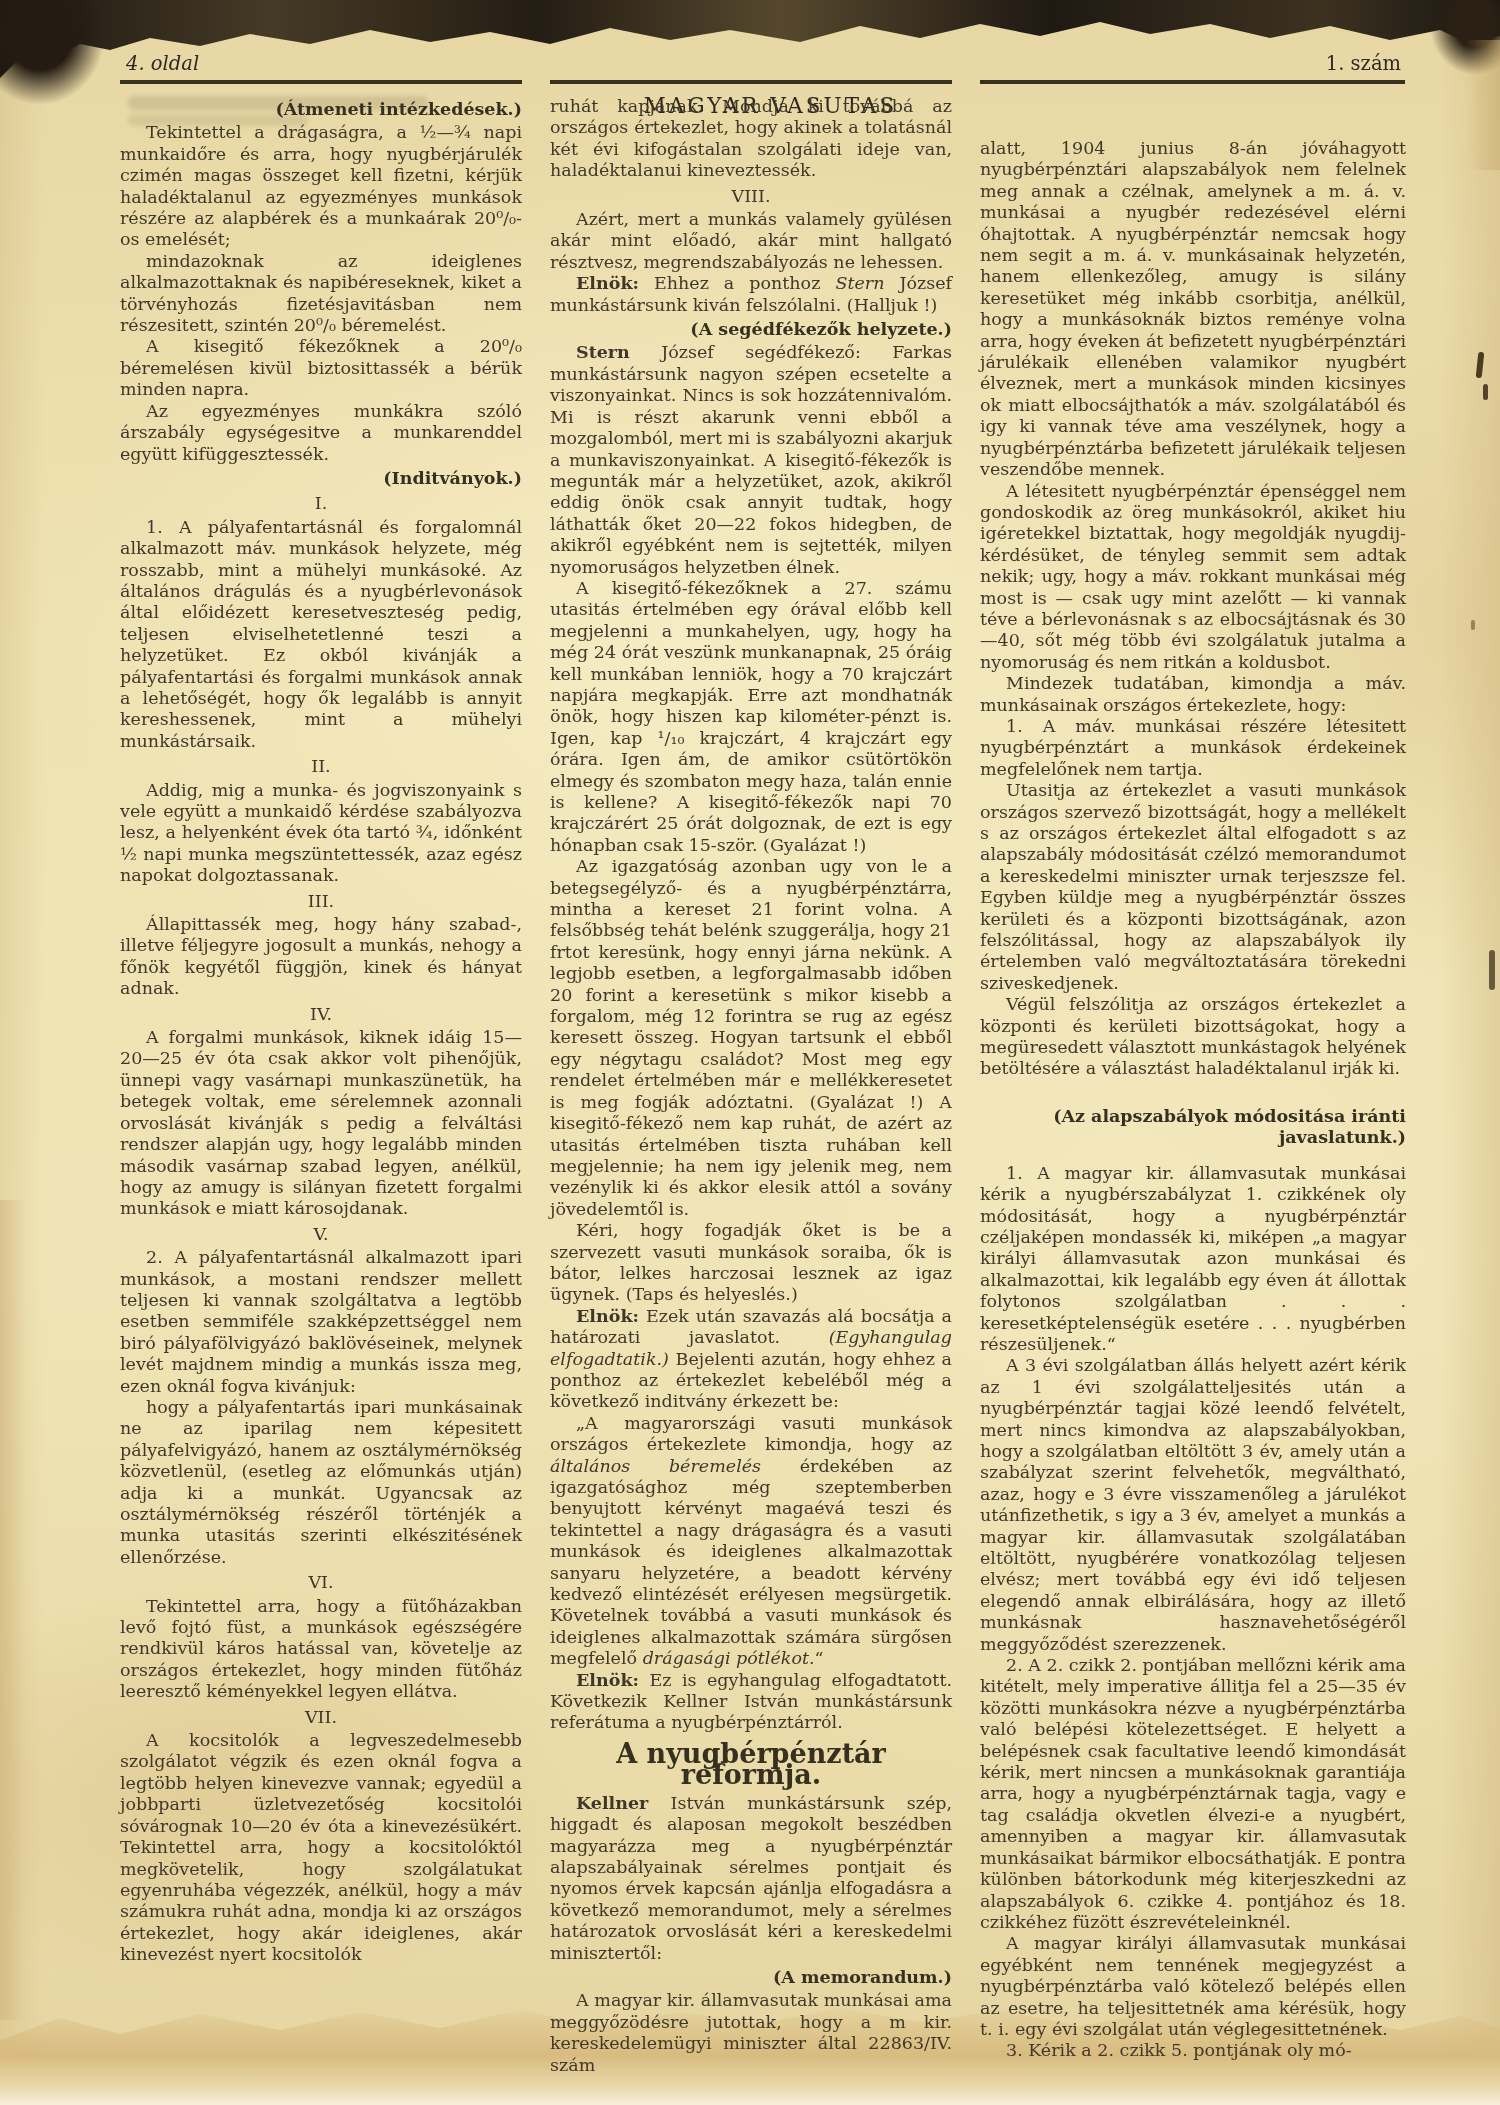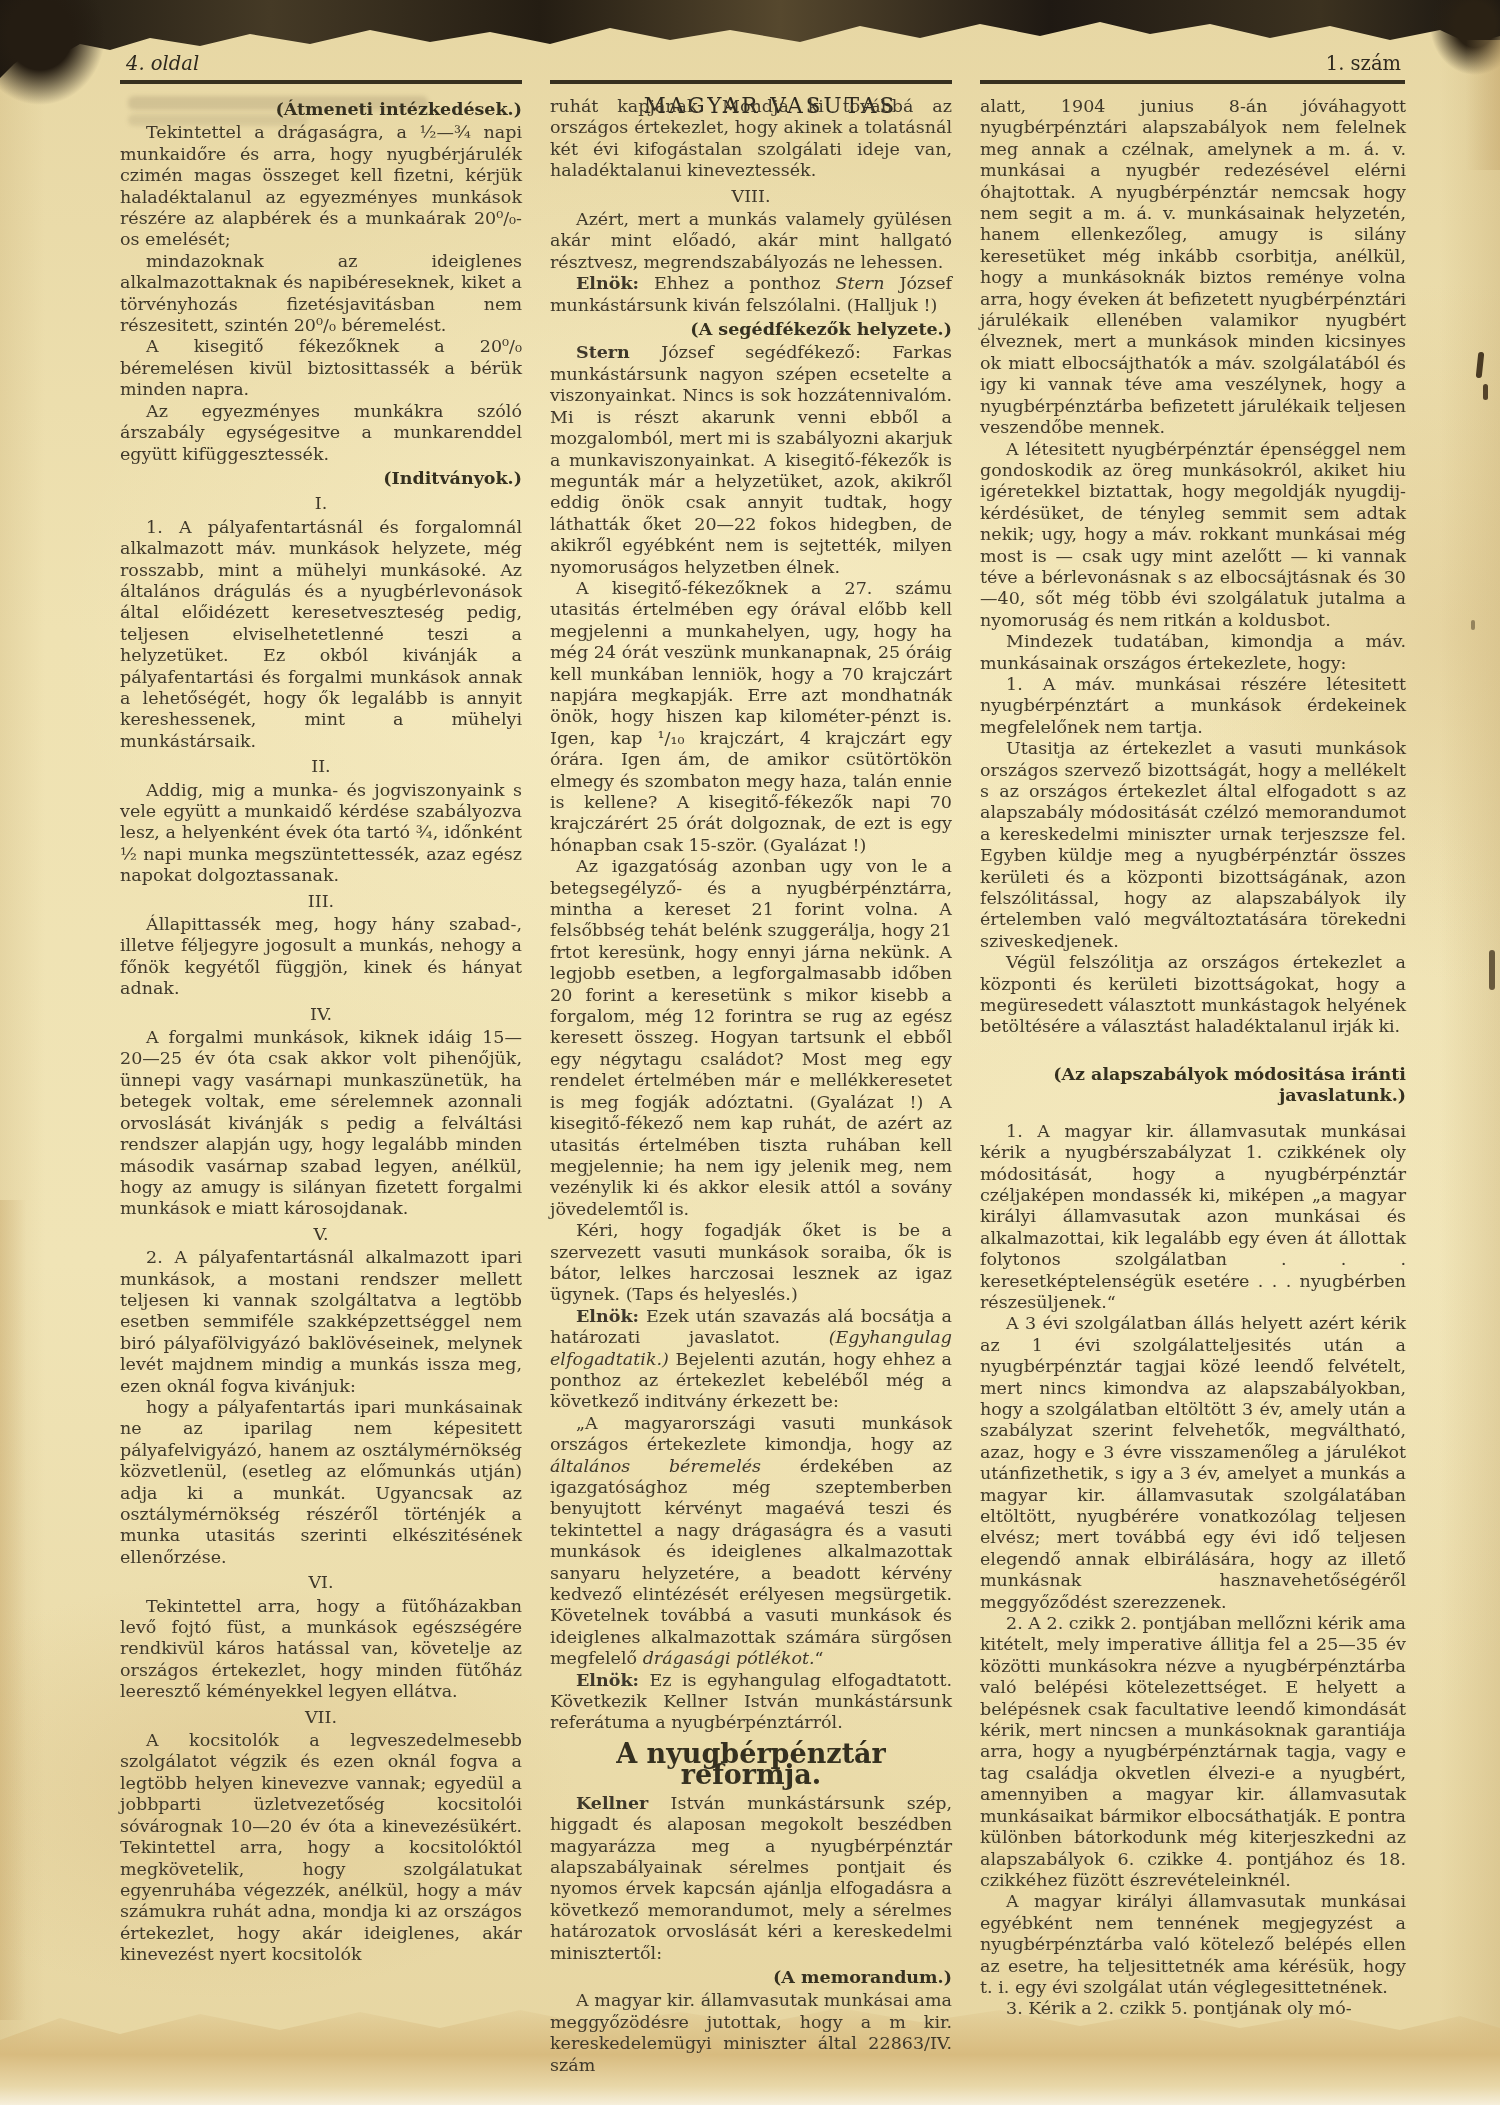--- a/index.html
+++ b/index.html
@@ -44,21 +44,21 @@
   .rule{position:absolute;top:80px;height:4px;background:#37301f;}
   .rule-1{left:120px;width:402px;}
   .rule-2{left:550px;width:402px;}
   .rule-3{left:980px;width:425px;}
 
   
   .col{position:absolute;top:96px;font-size:17.5px;line-height:21.4px;color:#3f382a;
     text-align:justify;hyphens:auto;-webkit-hyphens:auto;}
   .col-1{left:120px;width:402px;}
   .col-2{left:550px;width:402px;}
-  .col-3{left:980px;width:426px;}
+  .col-3{left:980px;width:426px;margin-top:42px;}
   .para{margin:0;text-indent:26px;}
   .para.noindent{text-indent:0;}
   .heading_right{text-align:right;font-weight:bold;color:#35301f;margin:3px 0 2px;}
   .heading_right.spaced{margin-top:26px;margin-bottom:14px;}
   .numeral{text-align:center;margin:4px 0 2px;}
   .title{text-align:center;font-weight:bold;font-size:27px;color:#35301f;margin:9px 0 7px;}
   .b{font-weight:bold;}
   .i{font-style:italic;}
 </style>
 </head>

